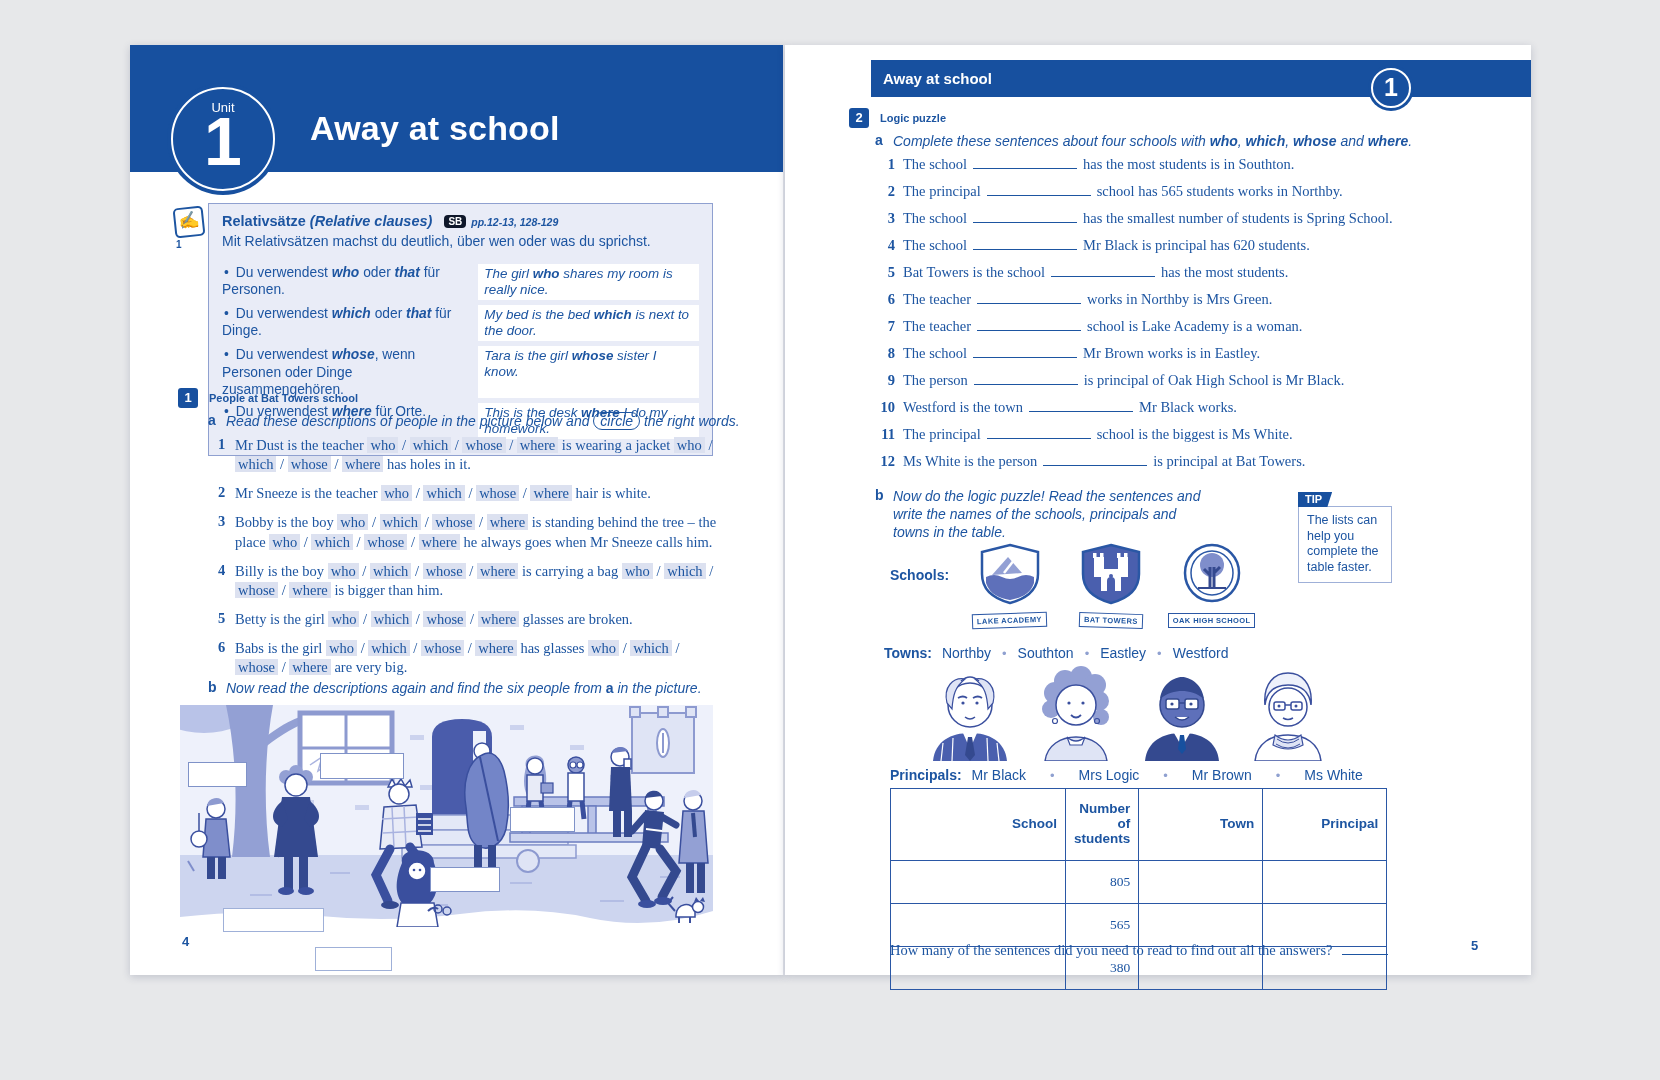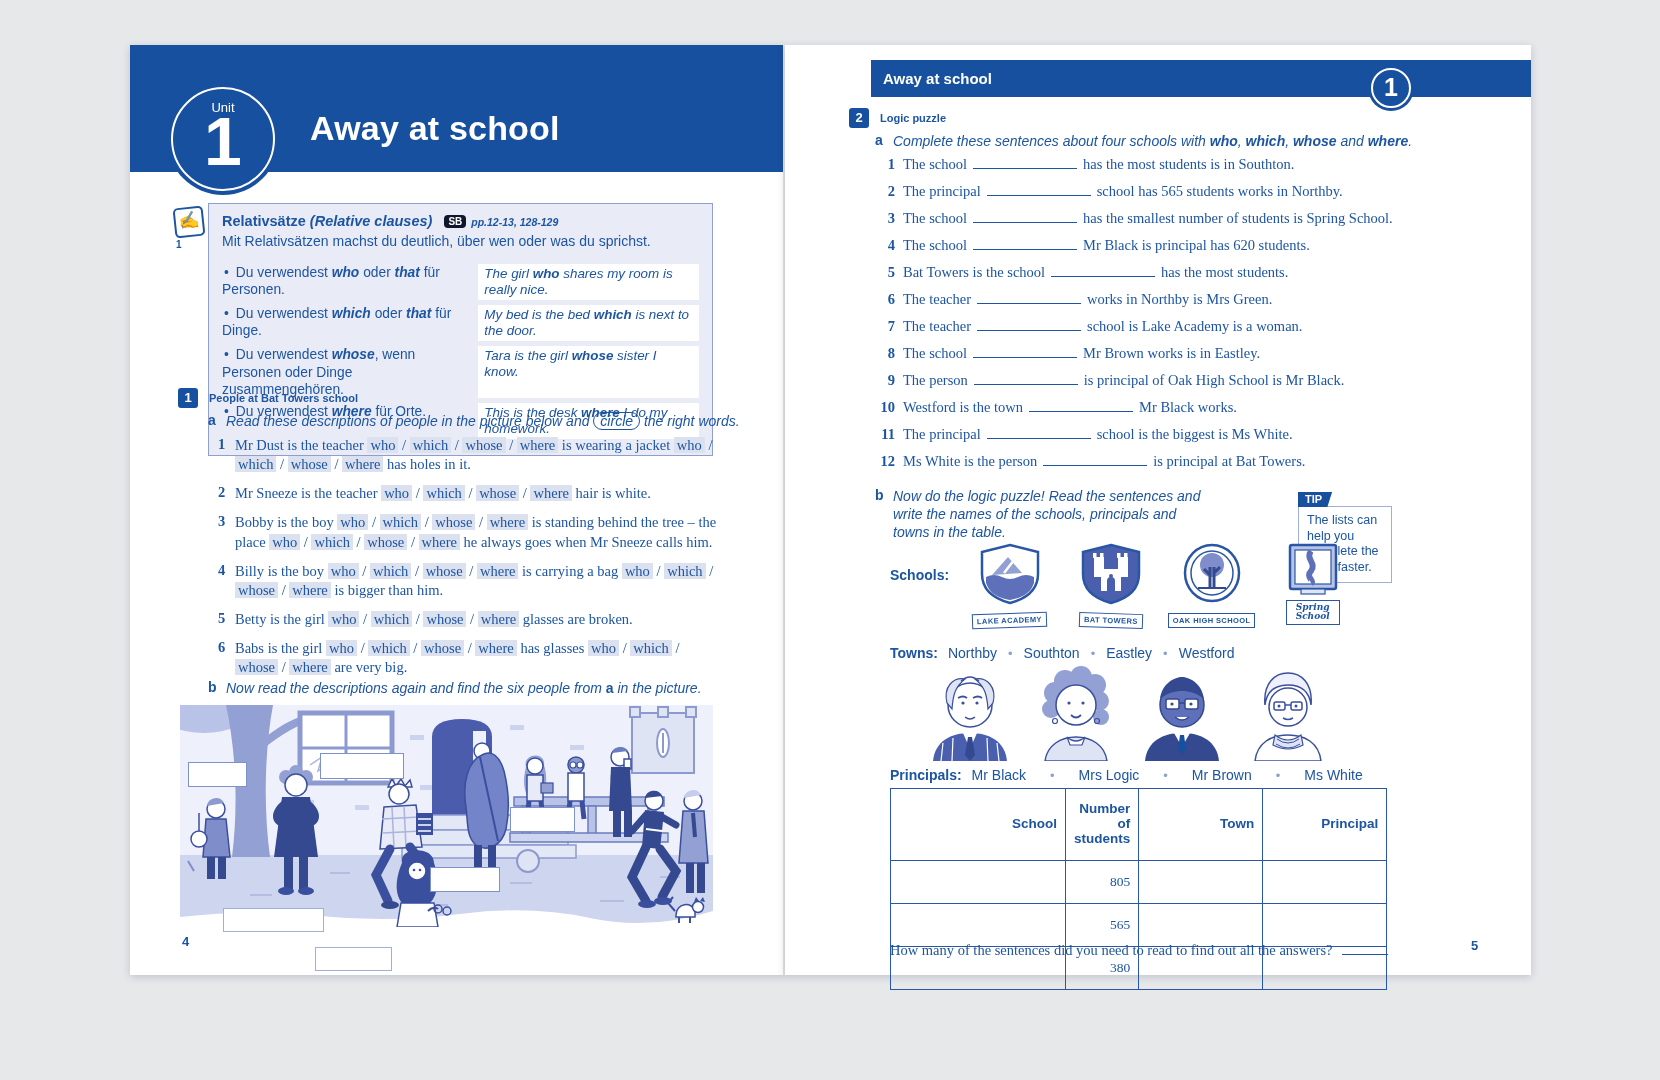--- a/index.html
+++ b/index.html
@@ -67,21 +67,21 @@
   .tip-tab{display:inline-block;background:#17509f;color:#fff;font-weight:bold;font-size:11px;
            padding:1px 10px 2px 7px;clip-path:polygon(0 0,100% 0,86% 100%,0 100%)}
   .tip-box{border:1px solid #9fb0d8;background:#fff;padding:6px 8px;font-size:12.5px;line-height:1.25;margin-top:-1px}
   .schools-row{position:absolute;left:105px;top:498px;display:flex}
   .schools-label{font-weight:bold;font-size:14px;margin:24px 10px 0 0;flex:none}
   .badge{width:101px;text-align:center}
   .ribbon{display:inline-block;background:#fff;border:1.2px solid #2a57a5;font-size:7.5px;font-weight:bold;
           letter-spacing:.4px;padding:2px 4px;color:#1d55a1;margin-top:1px;max-width:92px}
   .r-tilt-l{transform:rotate(-2deg)} .r-tilt-r{transform:rotate(2deg)}
   .script{font-family:"DejaVu Serif",serif;font-style:italic;letter-spacing:0;font-size:9px;line-height:1.05;max-width:44px}
-  .towns-row{position:absolute;left:105px;top:600px;font-size:14px}
+  .towns-row{position:absolute;left:99px;top:600px;font-size:14px}
   .inline-label{font-weight:bold;margin-right:10px}
   .dot-item+.dot-item::before{content:"•";color:#8fa0d0;margin:0 11px;font-size:13px}
   .dot-item.wide+.dot-item.wide::before{margin:0 24px}
   .portraits{position:absolute;left:140px;top:620px;display:flex;gap:16px}
   .principals-row{position:absolute;left:105px;top:722px;font-size:14px}
   table.logic{position:absolute;left:105px;top:743px;border-collapse:collapse;table-layout:fixed}
   table.logic th,table.logic td{border:1.4px solid #2a57a5;box-sizing:border-box;padding:13px 8px;text-align:right}
   table.logic th{font-size:13.5px;font-weight:bold;height:36px;vertical-align:middle;line-height:1.1}
   table.logic td{height:25px;font-family:"Liberation Serif",serif;font-size:13.5px}
   .question{position:absolute;left:105px;top:896px;font-size:14.5px}
@@ -487,29 +487,20 @@
       <svg viewBox="0 0 64 62" width="64" height="62">
         <ellipse cx="32" cy="30" rx="27" ry="28" fill="#fff" stroke="#2a57a5" stroke-width="2.5"></ellipse>
         <ellipse cx="32" cy="30" rx="21" ry="22" fill="#fff" stroke="#2a57a5" stroke-width="1.5"></ellipse>
         <circle cx="32" cy="22" r="12" fill="#7f8ecb"></circle>
         <path d="M30,24 L30,44 M34,24 L34,44 M30,32 L24,26 M34,30 L40,24" stroke="#34498f" stroke-width="3" fill="none"></path>
         <line x1="18" y1="45" x2="46" y2="45" stroke="#34498f" stroke-width="2"></line>
       </svg>
       <div class="ribbon">OAK HIGH SCHOOL</div>
     </div>
 
-    <div class="badge">
-      <svg viewBox="0 0 64 52" width="64" height="52">
-        <rect x="9" y="2" width="46" height="44" rx="2" fill="#b9c3e8" stroke="#2a57a5" stroke-width="2.5"></rect>
-        <rect x="14" y="7" width="36" height="34" fill="#fff" stroke="#2a57a5" stroke-width="1.2"></rect>
-        <path d="M30,8 C24,16 36,20 30,28 C24,34 34,38 30,40" fill="none" stroke="#5e70ba" stroke-width="6"></path>
-        <rect x="20" y="46" width="24" height="5" fill="#dfe4f5" stroke="#2a57a5" stroke-width="1.2"></rect>
-      </svg>
-      <div class="ribbon script">Spring School</div>
-    </div>
   </div>
 
   <div class="towns-row">
     <span class="inline-label">Towns:</span><span><span class="dot-item">Northby</span><span class="dot-item">Southton</span><span class="dot-item">Eastley</span><span class="dot-item">Westford</span></span>
   </div>
 
   <div class="portraits">
     <svg viewBox="0 0 90 96" width="90" height="96">
       <path d="M8,96 C10,76 26,68 45,68 C64,68 80,76 82,96 Z" fill="#4a5fae"></path>
       <g stroke="#fff" stroke-width="1.2">

